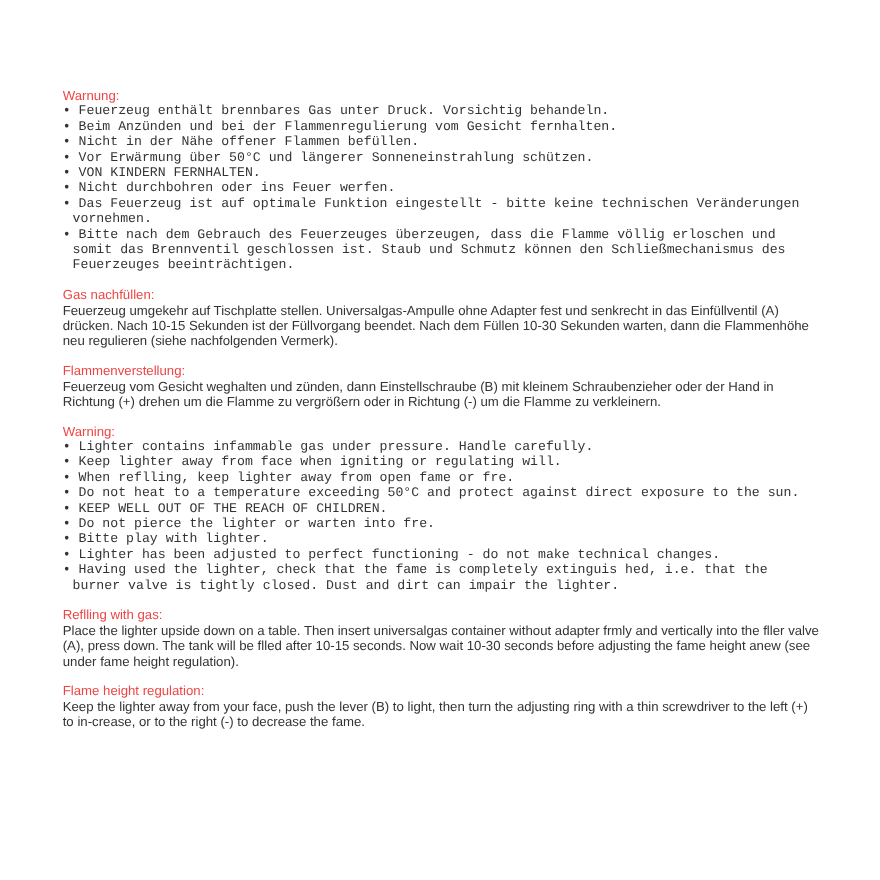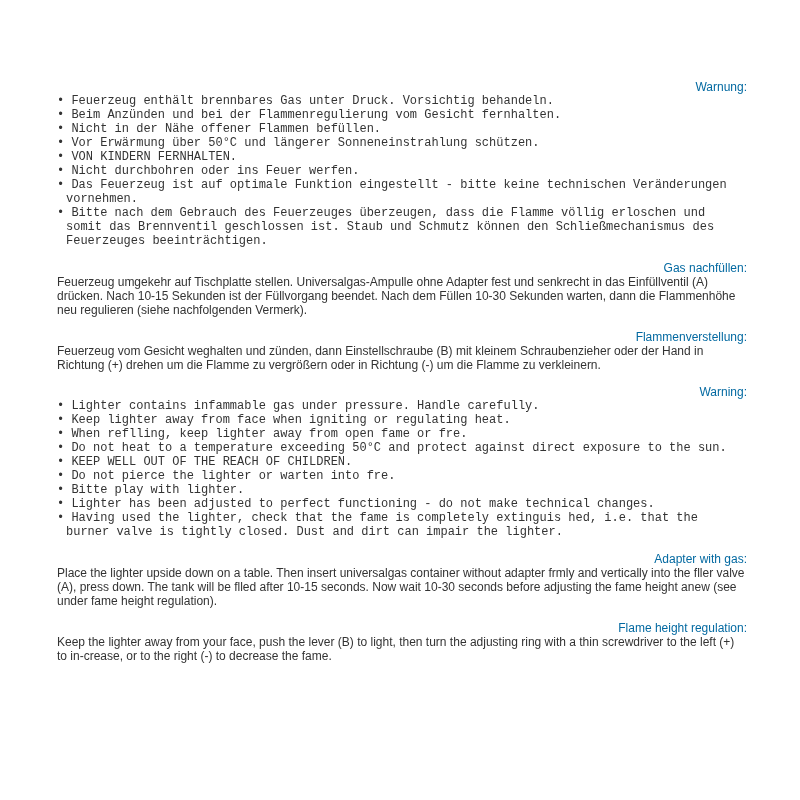--- a/index.html
+++ b/index.html
@@ -22,22 +22,21 @@
     font-size: 12px;
     line-height: 14px;
   }
   .section {
     margin-bottom: 13px;
   }
   .section:last-child {
     margin-bottom: 0;
   }
   .heading {
-    color: #0369a1;
-    text-align: right;
+    color: #ef4444;
   }
   .bullet-item {
     padding-left: 9px;
     text-indent: -9px;
     font-family: Liberation Mono, monospace;
   }
   .bullet-item::before {
     content: "\2022\00a0";
   }
   .paragraph {
@@ -67,32 +66,32 @@
   </div>
 
   <div class="section">
     <div class="heading">Flammenverstellung:</div>
     <div class="paragraph">Feuerzeug vom Gesicht weghalten und zünden, dann Einstellschraube (B) mit kleinem Schraubenzieher oder der Hand in Richtung (+) drehen um die Flamme zu vergrößern oder in Richtung (-) um die Flamme zu verkleinern.</div>
   </div>
 
   <div class="section">
     <div class="heading">Warning:</div>
     <div class="bullet-item">Lighter contains infammable gas under pressure. Handle carefully.</div>
-    <div class="bullet-item">Keep lighter away from face when igniting or regulating heat.</div>
+    <div class="bullet-item">Keep lighter away from face when igniting or regulating will.</div>
     <div class="bullet-item">When reflling, keep lighter away from open fame or fre.</div>
     <div class="bullet-item">Do not heat to a temperature exceeding 50°C and protect against direct exposure to the sun.</div>
     <div class="bullet-item">KEEP WELL OUT OF THE REACH OF CHILDREN.</div>
     <div class="bullet-item">Do not pierce the lighter or warten into fre.</div>
     <div class="bullet-item">Bitte play with lighter.</div>
     <div class="bullet-item">Lighter has been adjusted to perfect functioning - do not make technical changes.</div>
     <div class="bullet-item">Having used the lighter, check that the fame is completely extinguis hed, i.e. that the burner valve is tightly closed. Dust and dirt can impair the lighter.</div>
   </div>
 
   <div class="section">
-    <div class="heading">Adapter with gas:</div>
+    <div class="heading">Reflling with gas:</div>
     <div class="paragraph">Place the lighter upside down on a table. Then insert universalgas container without adapter frmly and vertically into the fller valve (A), press down. The tank will be flled after 10-15 seconds. Now wait 10-30 seconds before adjusting the fame height anew (see under fame height regulation).</div>
   </div>
 
   <div class="section">
     <div class="heading">Flame height regulation:</div>
     <div class="paragraph">Keep the lighter away from your face, push the lever (B) to light, then turn the adjusting ring with a thin screwdriver to the left (+) to in-crease, or to the right (-) to decrease the fame.</div>
   </div>
 
 </div>
 

